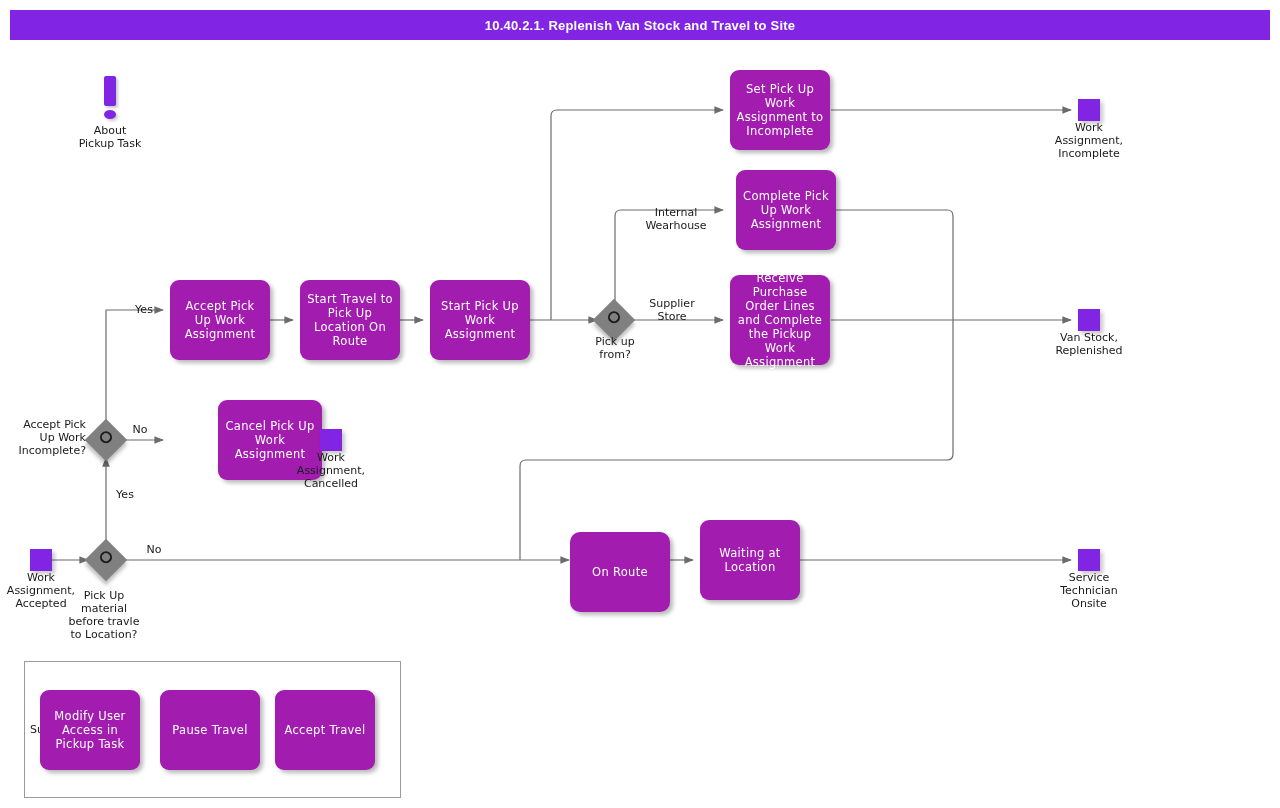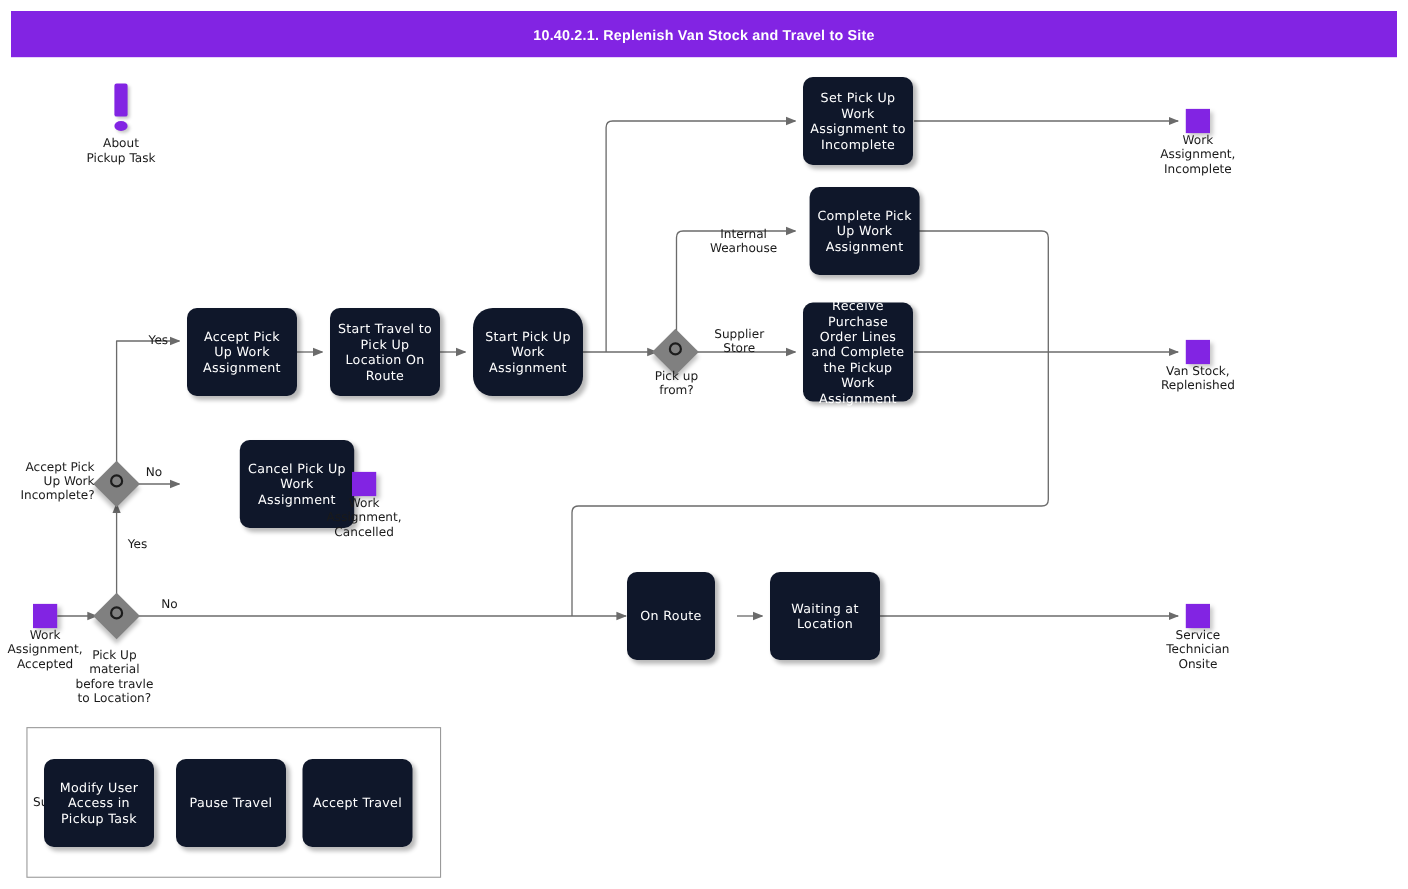--- a/index.html
+++ b/index.html
@@ -19,36 +19,36 @@
     position: absolute;
     left: 0; top: 0;
     width: 1280px;
     height: 808px;
   }
   .title-bar {
     position: absolute;
     left: 10px;
     top: 10px;
     width: 1260px;
-    height: 42px;
+    height: 30px;
     background: #8224e3;
     color: #ffffff;
     font-family: "Liberation Sans", sans-serif;
     font-size: 13px;
     font-weight: bold;
     display: flex;
     align-items: center;
     justify-content: center;
     letter-spacing: 0.2px;
     box-sizing: border-box;
   }
   
   .task {
     position: absolute;
-    background: #0f172a;
+    background: #a21caf;
     border-radius: 9px;
     color: #ffffff;
     font-family: "DejaVu Sans", sans-serif;
     font-size: 11.5px;
     line-height: 14px;
     display: flex;
     align-items: center;
     justify-content: center;
     text-align: center;
     box-sizing: border-box;
@@ -239,29 +239,29 @@
 Assignment</div>
 
 <div class="task" style="left:170px; top:280px; width:100px; height:80px;">Accept Pick Up
 Work
 Assignment</div>
 
 <div class="task" style="left:300px; top:280px; width:100px; height:80px;">Start Travel to
 Pick Up Location
 On Route</div>
 
-<div class="task" style="left:430px; top:280px; width:100px; height:80px;border-radius:18px;">Start Pick Up
+<div class="task" style="left:430px; top:280px; width:100px; height:80px;">Start Pick Up
 Work
 Assignment</div>
 
 <div class="task" style="left:170px; top:400px; width:104px; height:80px;margin-left:48px;">Cancel Pick Up
 Work
 Assignment</div>
 
-<div class="task" style="left:570px; top:520px; width:80px; height:80px;">On Route</div>
+<div class="task" style="left:570px; top:532px; width:100px; height:80px;border-radius:10px;">On Route</div>
 
 <div class="task" style="left:700px; top:520px; width:100px; height:80px;">Waiting at
 Location</div>
 
 <div class="endpoint" style="left:1078px; top:99px;"></div>
 <div class="endpoint-label" style="left:1029px; top:121px; width:120px;">Work
 Assignment,
 Incomplete</div>
 
 <div class="endpoint" style="left:1078px; top:309px;"></div>

